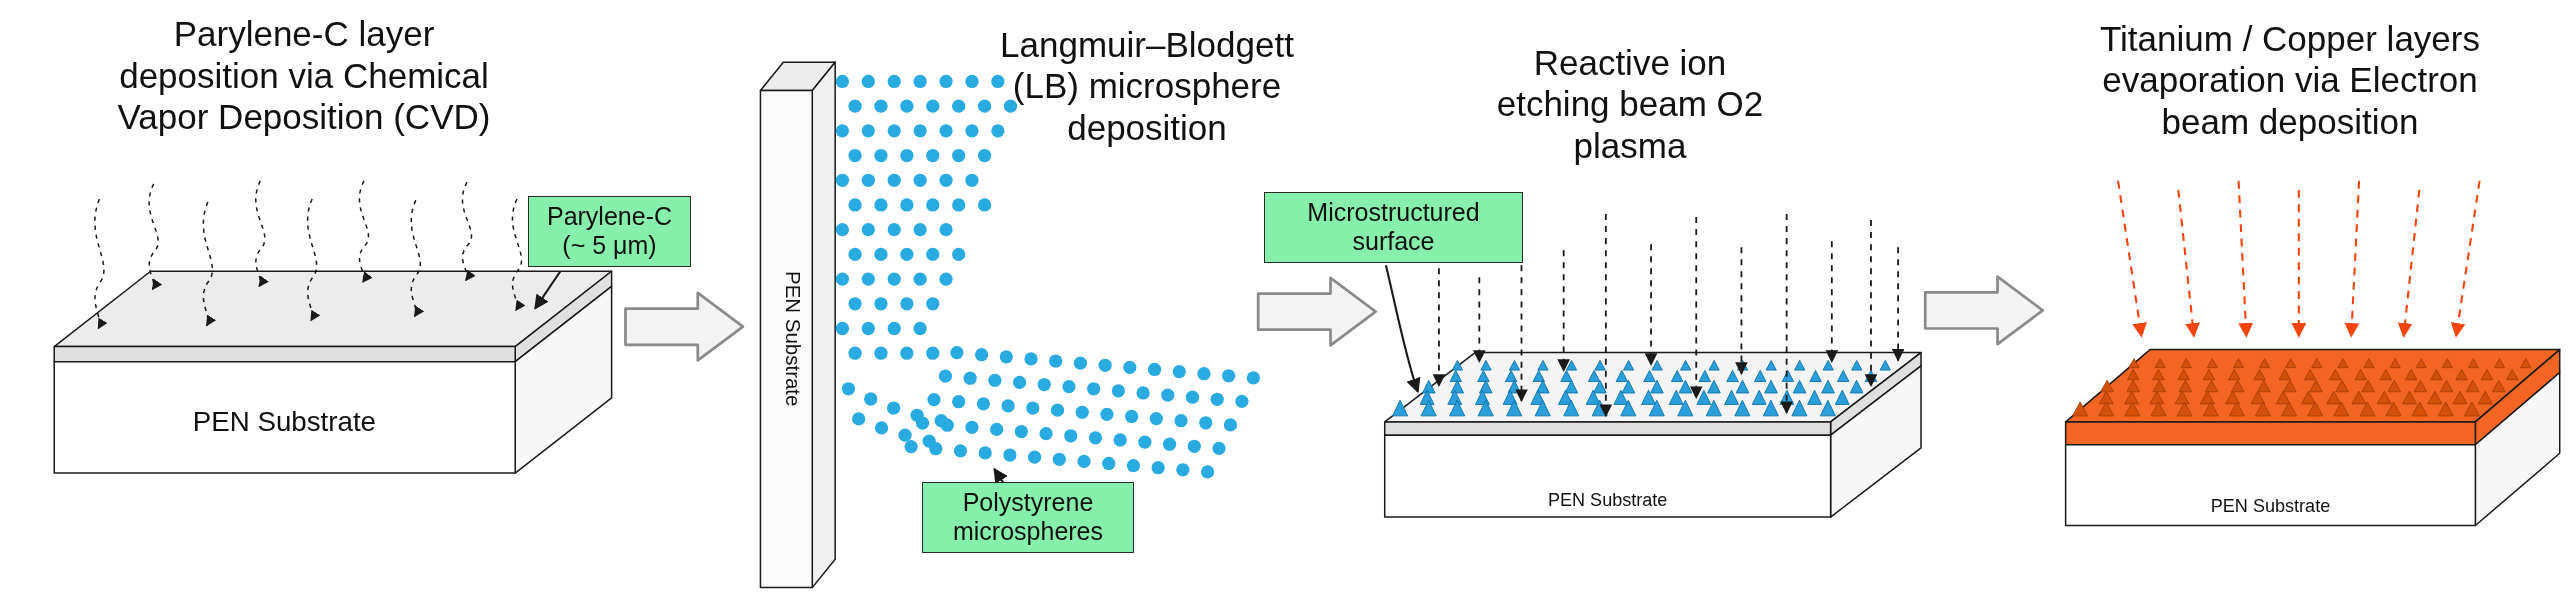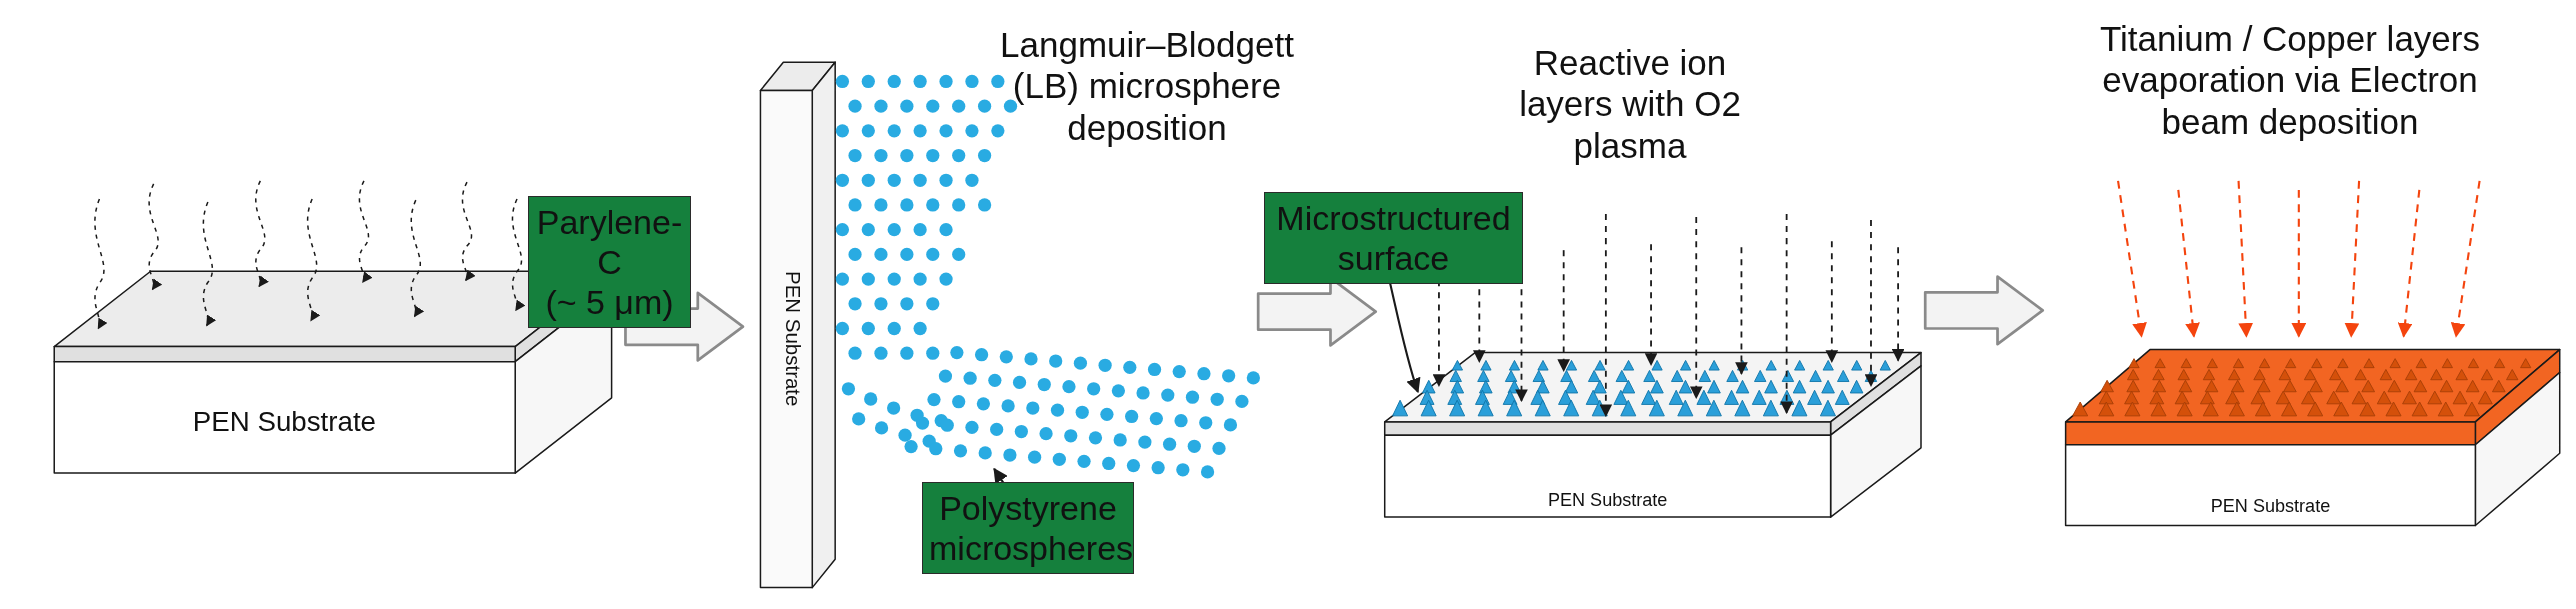--- a/index.html
+++ b/index.html
@@ -4,22 +4,22 @@
 <style>
   html,body{margin:0;padding:0;background:#fff;}
   body{font-family:"Liberation Sans", sans-serif;}
   #canvas{position:relative;width:2576px;height:610px;background:#ffffff;overflow:hidden;}
   #art{position:absolute;left:0;top:0;}
   .face{stroke:#1a1a1a;stroke-width:2.5;stroke-linejoin:round;}
   .flow-arrow{fill:#f3f3f3;stroke:#8a8a8a;stroke-width:4.5;stroke-linejoin:round;}
   .leader{stroke:#1a1a1a;stroke-width:3.5;fill:none;}
   .pen-label{fill:#111;font-family:"Liberation Sans", sans-serif;}
   .title{position:absolute;text-align:center;font-size:35px;line-height:1.18;color:#111;}
-  .callout{position:absolute;text-align:center;font-size:34px;line-height:1.18;color:#111;
-           background:#15803d;border:1.8px solid #2b2b2b;padding:4.8px 6px;box-sizing:border-box;}
+  .callout{position:absolute;text-align:center;font-size:25px;line-height:1.18;color:#111;
+           background:#86efac;border:1.8px solid #2b2b2b;padding:4.8px 6px;box-sizing:border-box;}
 </style>
 </head>
 <body>
 
 <div id="canvas">
 
   <svg id="art" width="2576" height="610" viewBox="0 0 4275 1012">
     <defs>
       <marker id="mk-black" viewBox="0 0 10 10" refX="9" refY="5" markerWidth="7" markerHeight="7" orient="auto">
         <path d="M0,0 L10,5 L0,10 z" fill="#1a1a1a"></path>
@@ -406,30 +406,35 @@
           <line x1="3715" y1="300" x2="3728" y2="558" stroke="#F4440E" stroke-width="3.5" stroke-dasharray="13 11" marker-end="url(#mk-red)"></line>
           <line x1="3815" y1="315" x2="3815" y2="558" stroke="#F4440E" stroke-width="3.5" stroke-dasharray="13 11" marker-end="url(#mk-red)"></line>
           <line x1="3915" y1="300" x2="3902" y2="558" stroke="#F4440E" stroke-width="3.5" stroke-dasharray="13 11" marker-end="url(#mk-red)"></line>
           <line x1="4015" y1="315" x2="3989" y2="558" stroke="#F4440E" stroke-width="3.5" stroke-dasharray="13 11" marker-end="url(#mk-red)"></line>
           <line x1="4115" y1="300" x2="4076" y2="558" stroke="#F4440E" stroke-width="3.5" stroke-dasharray="13 11" marker-end="url(#mk-red)"></line>
         </g>
       <text class="pen-label" x="3768" y="850" font-size="30" text-anchor="middle">PEN Substrate</text>
     </g>
   </svg>
 
+  <div class="title" style="left:63px;top:13.3px;width:482px">
+    <div>Parylene-C layer</div>
+    <div>deposition via Chemical</div>
+    <div>Vapor Deposition (CVD)</div>
+  </div>
 
   <div class="title" style="left:936px;top:24px;width:422px">
     <div>Langmuir–Blodgett</div>
     <div>(LB) microsphere</div>
     <div>deposition</div>
   </div>
 
   <div class="title" style="left:1449px;top:42px;width:362px">
     <div>Reactive ion</div>
-    <div>layers with O2</div>
+    <div>etching beam O2</div>
     <div>plasma</div>
   </div>
 
   <div class="title" style="left:2034px;top:18px;width:512px">
     <div>Titanium / Copper layers</div>
     <div>evaporation via Electron</div>
     <div>beam deposition</div>
   </div>
 
   <div class="callout" style="left:528px;top:196px;width:163px">

